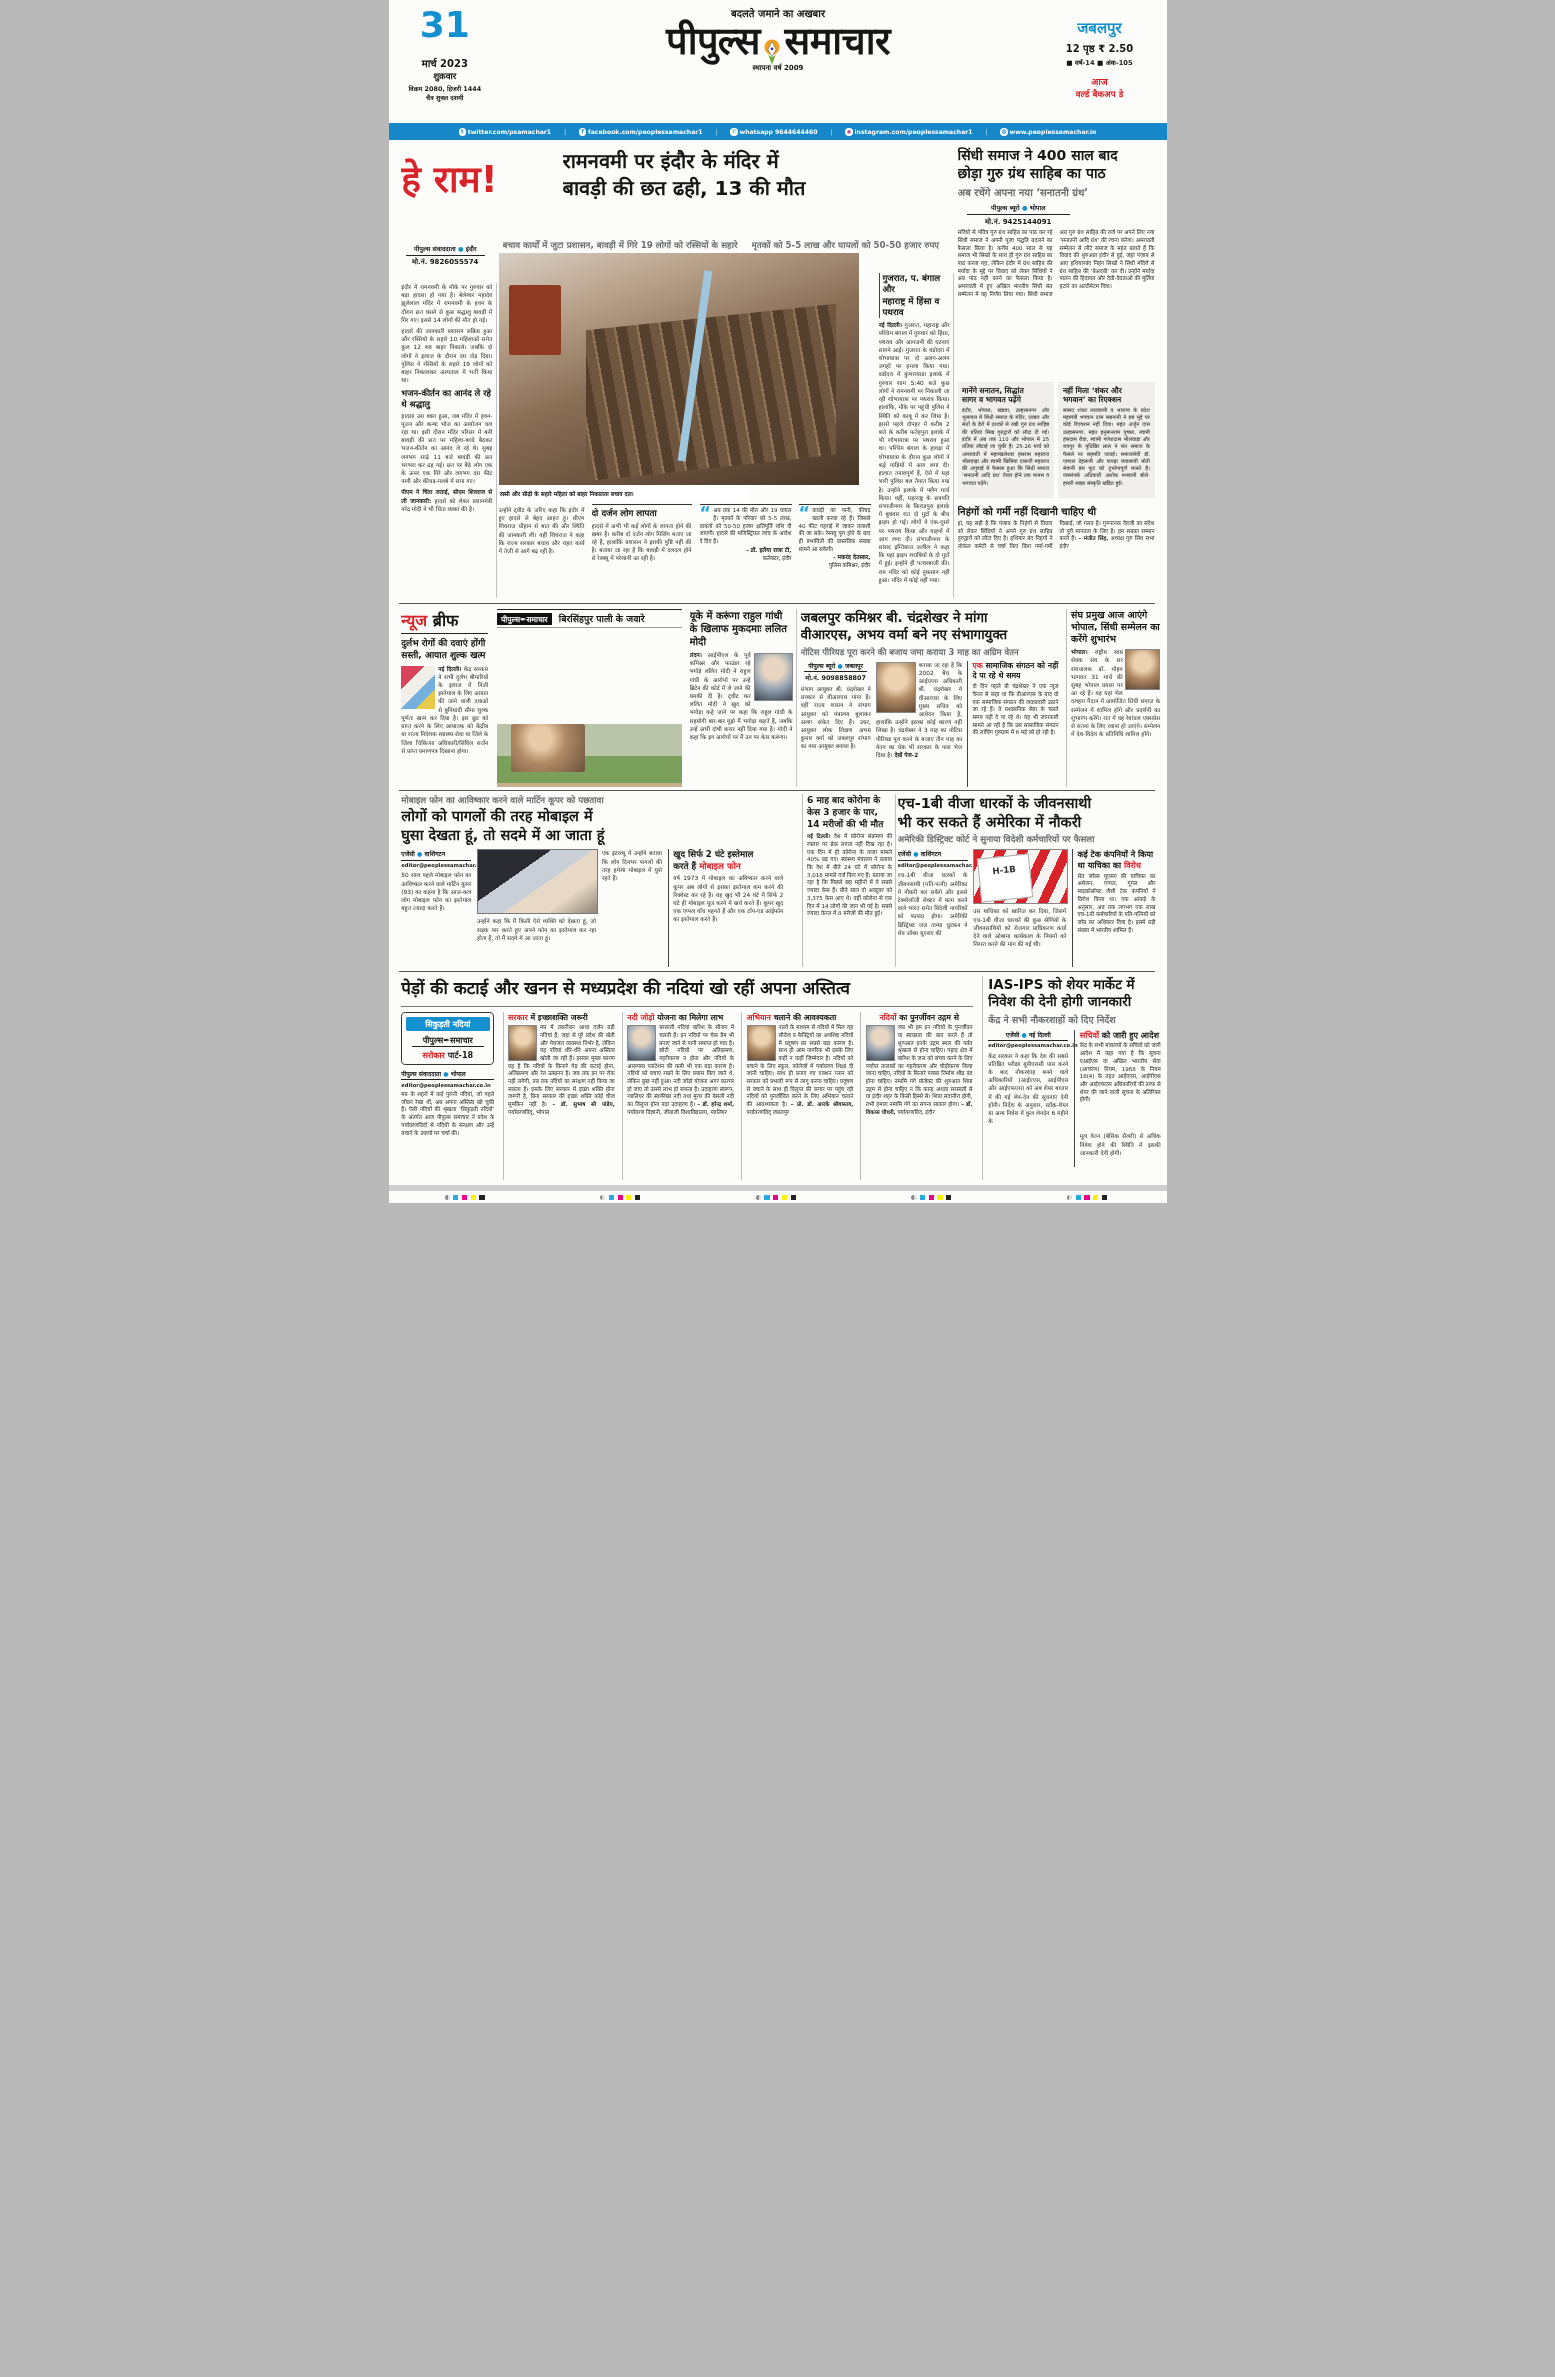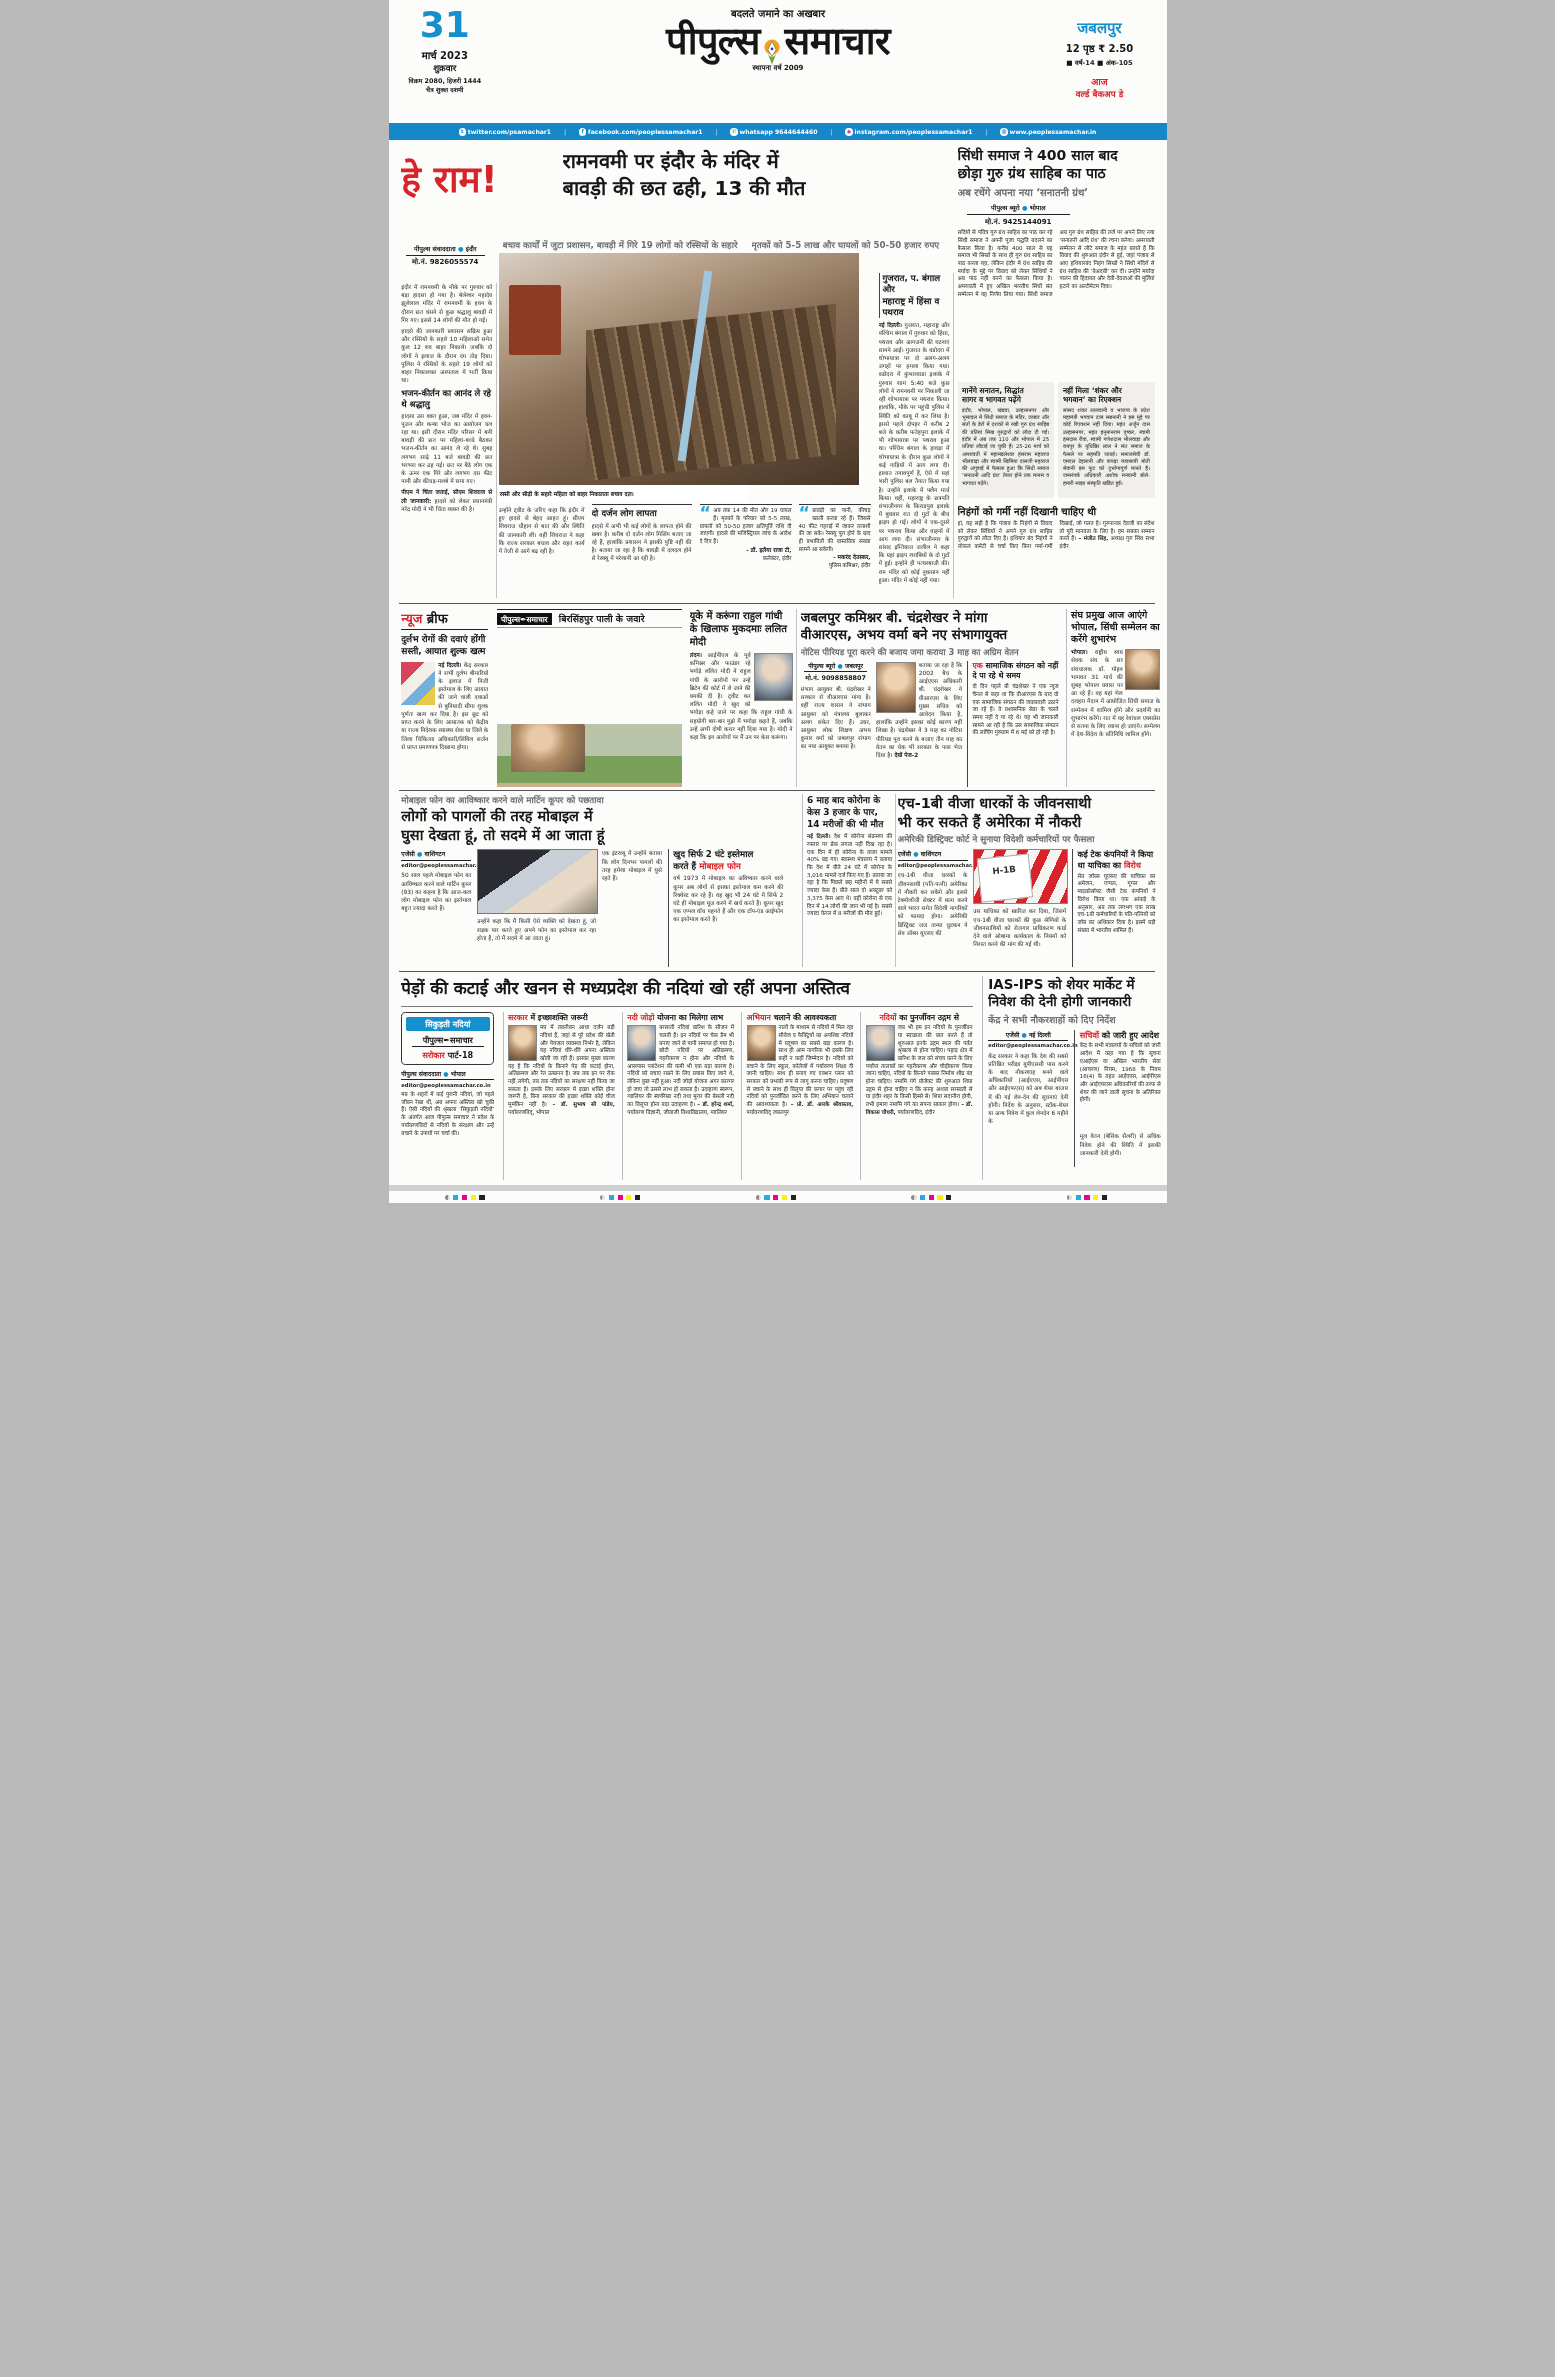--- a/index.html
+++ b/index.html
@@ -27,21 +27,21 @@
   .sb-item{color:#fff;font-size:6.1px;font-weight:bold;}
   .regs{display:inline-block;margin-right:3.5px;width:5.2px;height:5.2px;}
 </style>
 </head>
 <body>
 
 <div id="page">
 
   <div class="b ctr" style="left:12.8px;top:7px;width:87px;height:113px;">
     <div style="font-size:36px;font-weight:bold;line-height:1.0;" class="blue">31</div>
-    <div style="font-size:10px;font-weight:bold;margin-top:5px;">मार्च 2023</div>
+    <div style="font-size:10px;font-weight:bold;margin-top:13px;">मार्च 2023</div>
     <div style="font-size:8.7px;font-weight:bold;">शुक्रवार</div>
     <div style="font-size:6.4px;font-weight:bold;margin-top:1.7px;">विक्रम 2080, हिजरी 1444</div>
     <div style="font-size:6.4px;font-weight:bold;">चैत्र शुक्ल दशमी</div>
   </div>
 
   <div class="b ctr" style="left:192px;top:5.8px;width:395px;height:116px;">
     <div style="font-size:10px;font-weight:bold;">बदलते जमाने का अखबार</div>
     <div style="font-size:38px;font-weight:bold;line-height:1.15;letter-spacing:-0.6px;">
       <span>पीपुल्स</span><span style="display:inline-block;width:20px;height:25.6px;vertical-align:middle;margin:0 2.3px;"><svg width="20" height="25.6" viewBox="0 0 34 44">
             <circle cx="17" cy="14" r="13" fill="#f2a11b"></circle>
@@ -168,21 +168,21 @@
         <span>हां, यह सही है कि पंजाब के निहंगों से विवाद को लेकर सिंधियों ने अपने गुरु ग्रंथ साहिब गुरुद्वारों को लौटा दिए हैं। हथियार बंद निहंगों ने लोकल कमेटी से चर्चा किए बिना गर्मा-गर्मी दिखाई, जो गलत है। गुरुनानक देवजी का संदेश तो पूरी मानवता के लिए है। हम सबका सम्मान करते हैं।</span>
         <b>– मंजीत सिंह,</b>
         <span>अध्यक्ष गुरु सिंध सभा इंदौर</span>
       </div>
     </div>
   </div>
 
   <div class="b" style="left:10.5px;top:603px;width:756px;height:0;border-top:1.2px solid #555;"></div>
 
   <div class="b" style="left:12.8px;top:609px;width:87px;height:178px;">
-    <div style="font-size:13px;font-weight:bold;border-bottom:1.2px solid #222;padding-bottom:1.7px;"><span class="red">न्यूज</span> <span>ब्रीफ</span></div>
+    <div style="font-size:16px;font-weight:bold;border-bottom:1.2px solid #222;padding-bottom:1.7px;"><span class="red">न्यूज</span> <span>ब्रीफ</span></div>
     <div style="font-size:9px;font-weight:bold;line-height:1.3;margin-top:4.6px;">
         <div>दुर्लभ रोगों की दवाएं होंगी</div>
         <div>सस्ती, आयात शुल्क खत्म</div>
       </div>
     <div class="bd" style="margin-top:2.9px;">
       <span class="pills" style="float:left;width:34px;height:43px;margin:1.7px 2.9px 1.2px 0;"></span>
       <b>नई दिल्ली।</b> <span>केंद्र सरकार ने सभी दुर्लभ बीमारियों के इलाज में निजी इस्तेमाल के लिए आयात की जाने वाली दवाओं से बुनियादी सीमा शुल्क पूर्णतः खत्म कर दिया है। इस छूट को प्राप्त करने के लिए आयातक को केंद्रीय या राज्य निदेशक स्वास्थ्य सेवा या जिले के जिला चिकित्सा अधिकारी/सिविल सर्जन से प्राप्त प्रमाणपत्र दिखाना होगा।</span>
     </div>
   </div>
 

